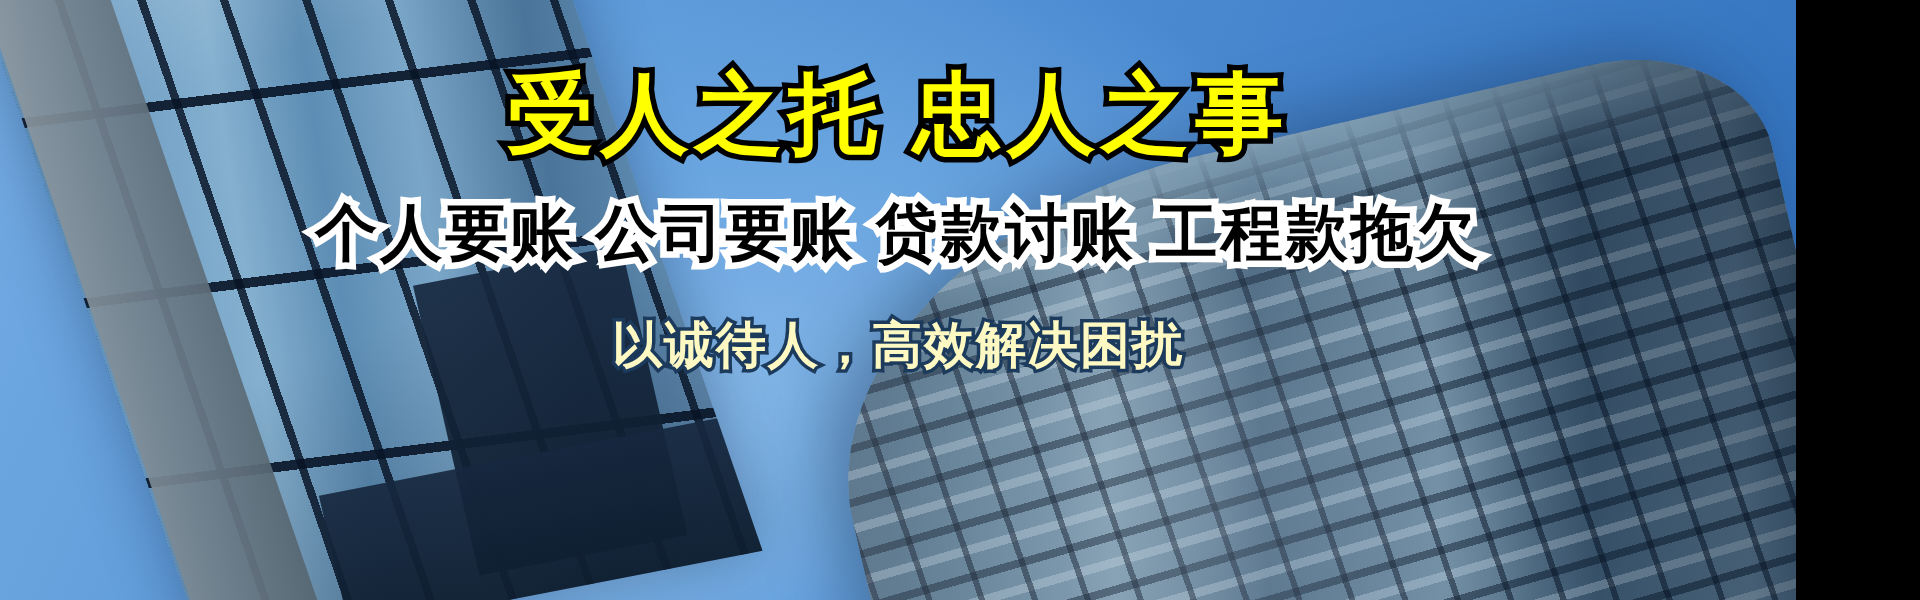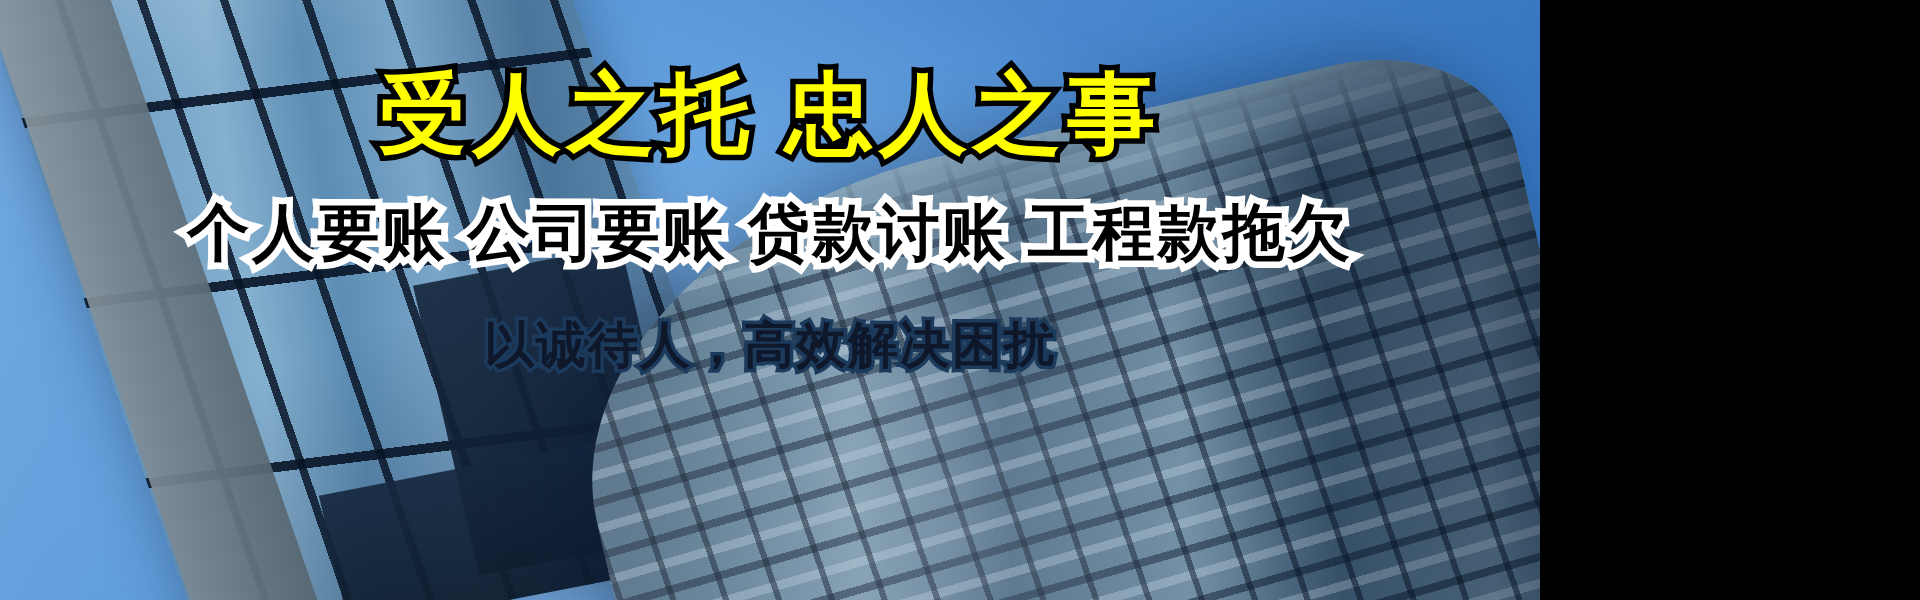--- a/index.html
+++ b/index.html
@@ -1,20 +1,20 @@
 <!DOCTYPE html>
 <html><head>
 <meta charset="utf-8">
 <style>
   html,body{margin:0;padding:0;background:#000;}
   body{font-family:"Liberation Sans","DejaVu Sans",sans-serif;}
 
   .banner{
     position:relative;
-    width:1540px;height:600px;
+    width:1796px;height:600px;
     overflow:hidden;
     background:#3d7fc4;
   }
 
   
   .sky{
     position:absolute;inset:0;
     background:
       radial-gradient(ellipse 1100px 700px at 42% 62%, #7fb3e6 0%, #69a5e0 30%, rgba(90,155,215,0) 62%),
       linear-gradient(115deg, #74ace3 0%, #5e9bda 26%, #4d8bd2 52%, #3f7fc8 74%, #2f6fbd 100%);
@@ -157,21 +157,21 @@
     white-space:pre;
     -webkit-text-stroke:13px #ffffff;
     paint-order:stroke fill;
   }
 
   .tagline{
     margin-top:56px;
     font-size:50px;
     font-weight:700;
     letter-spacing:2px;
-    color:#0f172a;
+    color:#fef9c3;
     line-height:1;
     white-space:pre;
     -webkit-text-stroke:7px #1b3a5c;
     paint-order:stroke fill;
     text-align:right;
   }
 </style>
 </head>
 <body>
 

